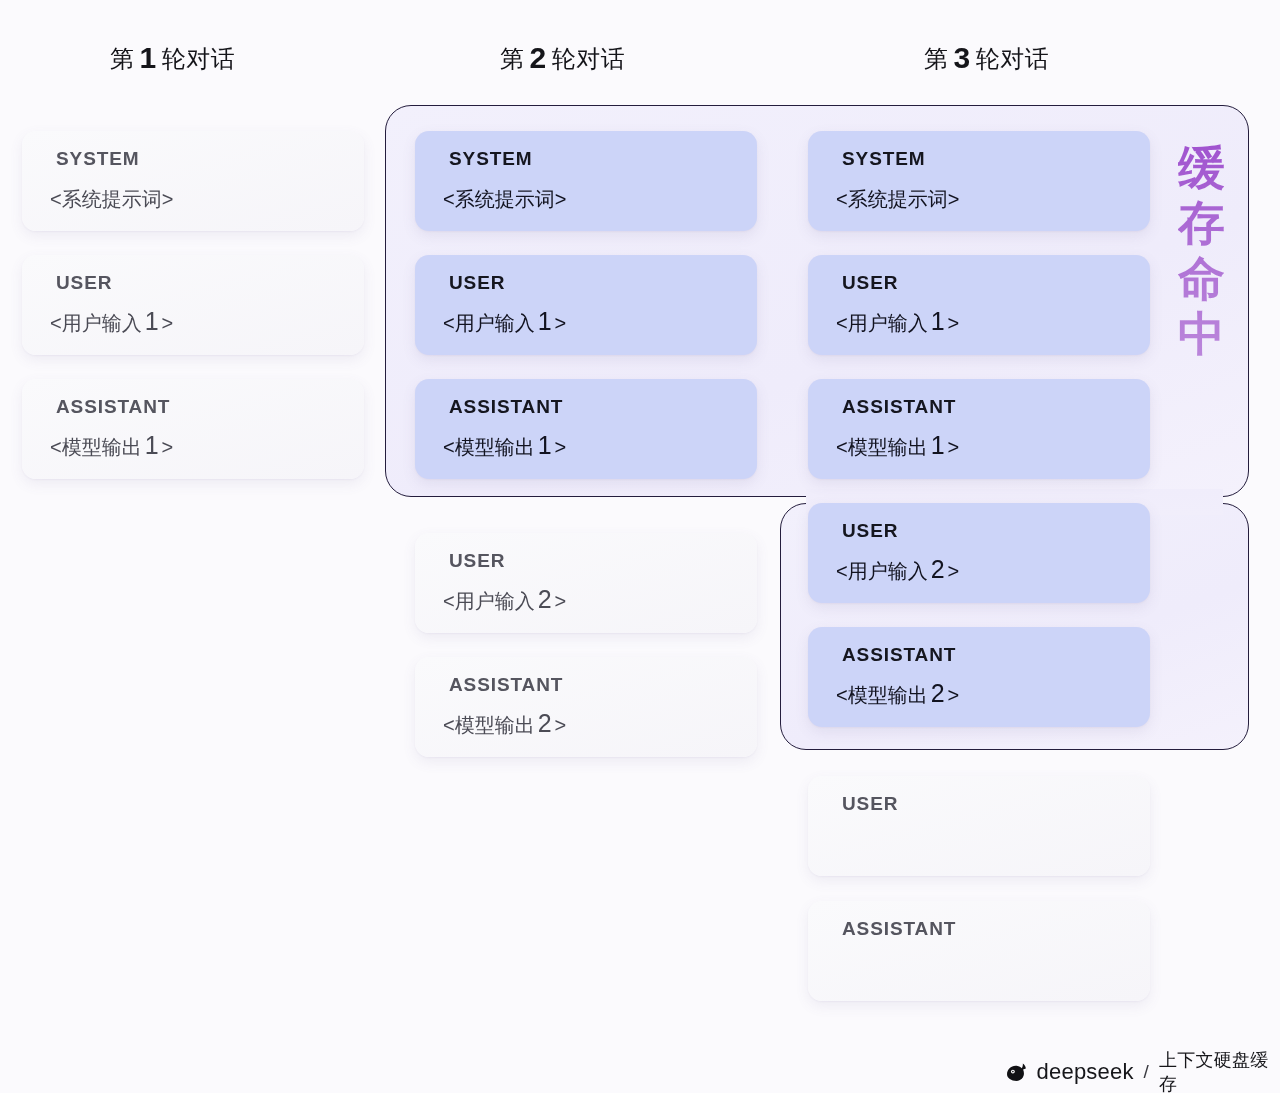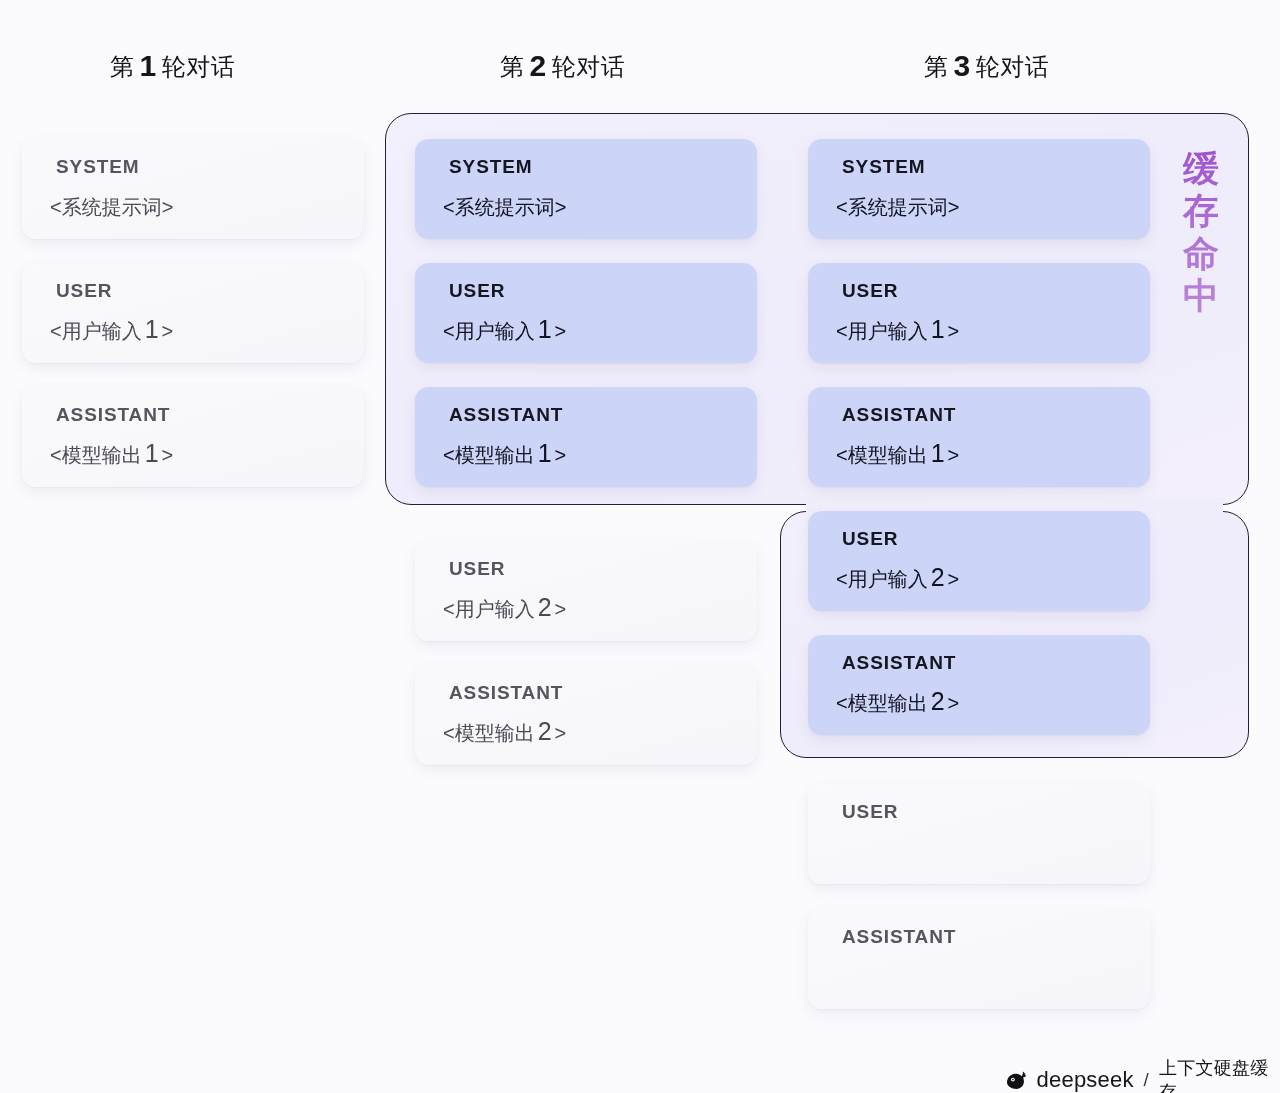--- a/index.html
+++ b/index.html
@@ -9,21 +9,21 @@
     width: 1280px;
     height: 1093px;
     background: #fbfafd;
     font-family: "Liberation Sans", "DejaVu Sans", sans-serif;
     position: relative;
     overflow: hidden;
   }
 
   .stage {
     position: absolute;
-    left: 0; top: 8px;
+    left: 0; top: 0;
     width: 1280px;
     height: 835px;
   }
 
   
   .round-header {
     position: absolute;
     font-size: 24px;
     color: #15151a;
     white-space: nowrap;
@@ -116,21 +116,21 @@
   .col1 { left: 22px; }
   .col2 { left: 415px; }
   .col3 { left: 808px; }
 
   
   #cache-hit-label {
     position: absolute;
     left: 1178px;
     top: 140px;
     width: 46px;
-    font-size: 36px;
+    font-size: 47px;
     font-weight: 700;
     line-height: 1.18;
     text-align: center;
     background: linear-gradient(180deg, #a052cf 0%, #b074d6 55%, #bb86db 100%);
     -webkit-background-clip: text;
     background-clip: text;
     color: transparent;
     -webkit-text-fill-color: transparent;
   }
 

